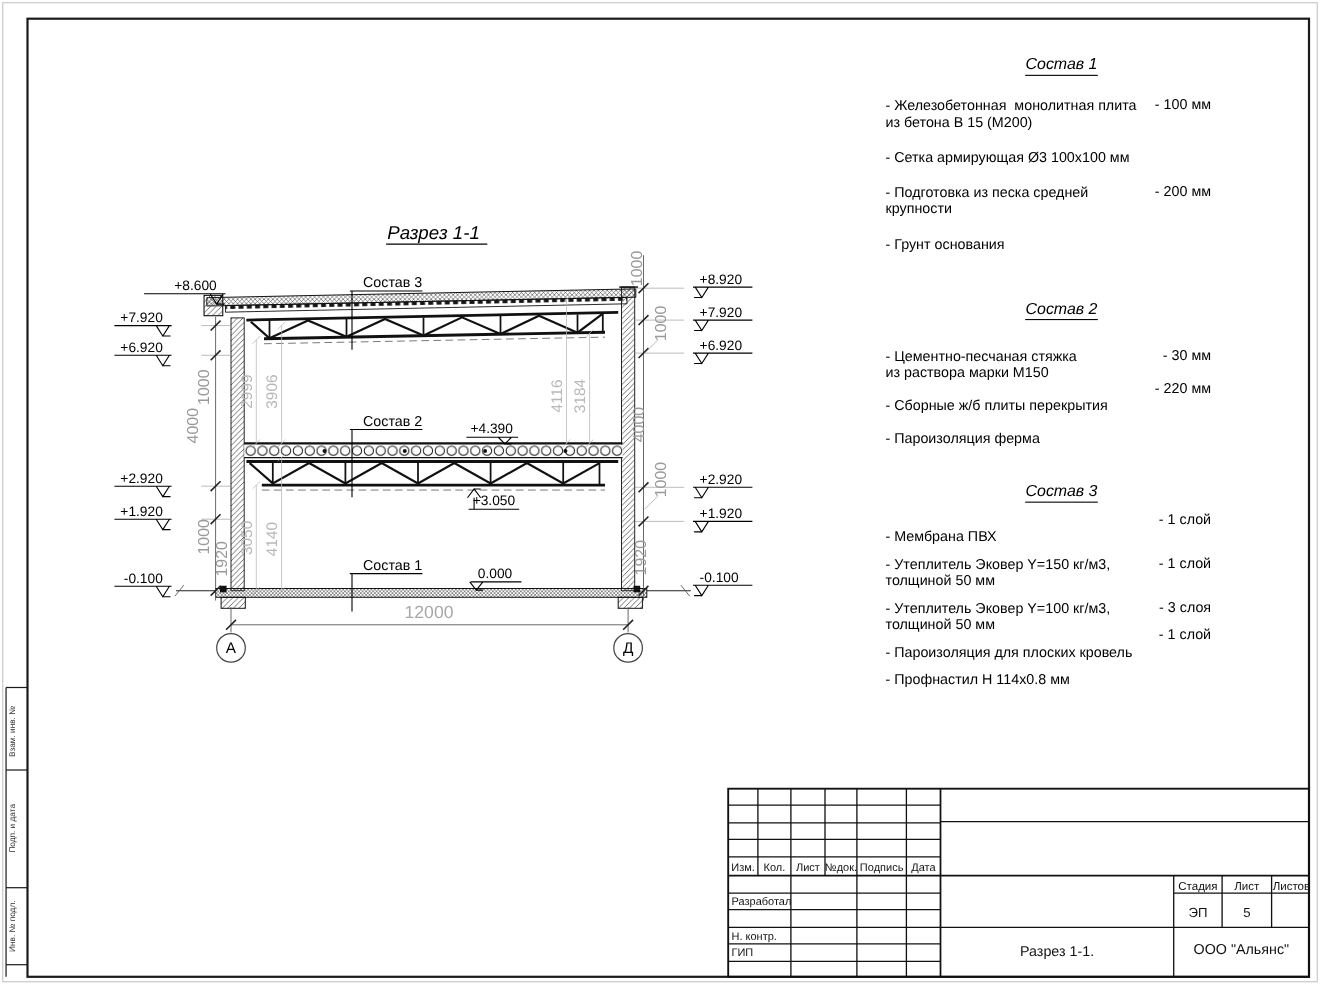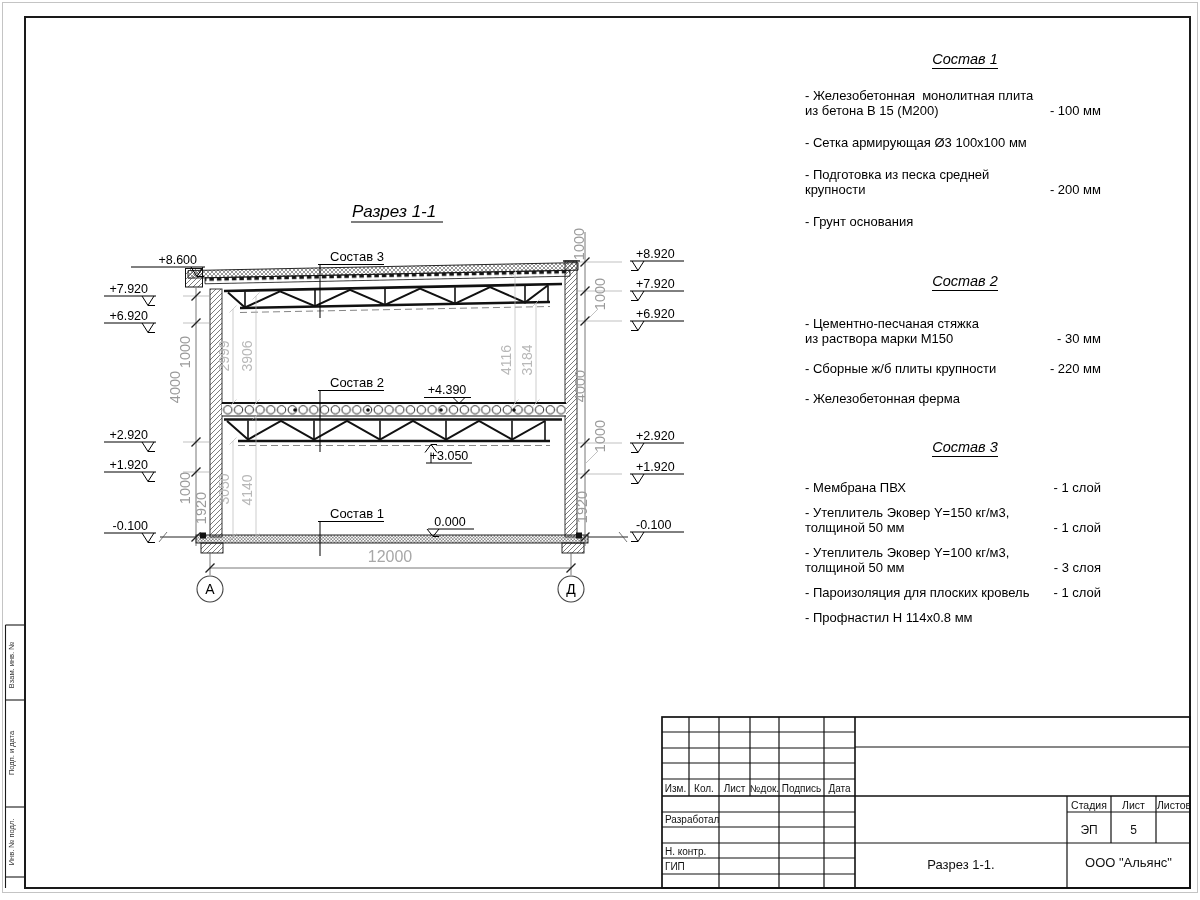--- a/index.html
+++ b/index.html
@@ -5,21 +5,21 @@
   html,body{margin:0;padding:0;background:#ffffff;}
   .page{position:relative;width:1200px;height:900px;background:#fff;overflow:hidden;
         font-family:"Liberation Sans",sans-serif;color:#111;}
   svg{position:absolute;left:0;top:0;font-family:"Liberation Sans",sans-serif;}
   .comp{position:absolute;width:316px;font-size:13px;line-height:15px;color:#000;}
   .comp-title{text-align:center;padding-left:44px;font-style:italic;font-size:14.5px;}
   .comp-title span{border-bottom:1px solid #000;padding-bottom:1px;}
   .comp-items{margin-top:0;}
   .comp-item{position:relative;}
   .comp-name{white-space:pre-wrap;margin-left:20px;}
-  .comp-val{position:absolute;right:0;bottom:0;white-space:pre;}
+  .comp-val{position:absolute;right:0;bottom:16px;white-space:pre;}
   .c1 .comp-title{margin-bottom:21px;} .c1 .comp-item{margin-bottom:17px;}
   .c2 .comp-title{margin-bottom:27px;} .c2 .comp-item{margin-bottom:15px;}
   .c3 .comp-title{margin-bottom:25px;} .c3 .comp-item{margin-bottom:10px;}
 </style>
 </head>
 <body>
 
 <div class="page">
 
 <svg width="1200" height="900" viewBox="0 0 1200 900">
@@ -319,25 +319,25 @@
 
 <div class="comp c2" style="left:785px;top:274px;">
   <div class="comp-title"><span>Состав 2</span></div>
   <div class="comp-items">
     <div class="comp-item">
       <div class="comp-name">- Цементно-песчаная стяжка
 из раствора марки М150</div>
       <div class="comp-val">- 30 мм</div>
     </div>
     <div class="comp-item">
-      <div class="comp-name">- Сборные ж/б плиты крупности</div>
+      <div class="comp-name">- Сборные ж/б плиты перекрытия</div>
       <div class="comp-val">- 220 мм</div>
     </div>
     <div class="comp-item">
-      <div class="comp-name">- Железобетонная ферма</div>
+      <div class="comp-name">- Пароизоляция ферма</div>
       <div class="comp-val"></div>
     </div>
   </div>
 </div>
 
 <div class="comp c3" style="left:785px;top:440px;">
   <div class="comp-title"><span>Состав 3</span></div>
   <div class="comp-items">
     <div class="comp-item">
       <div class="comp-name">- Мембрана ПВХ</div>

